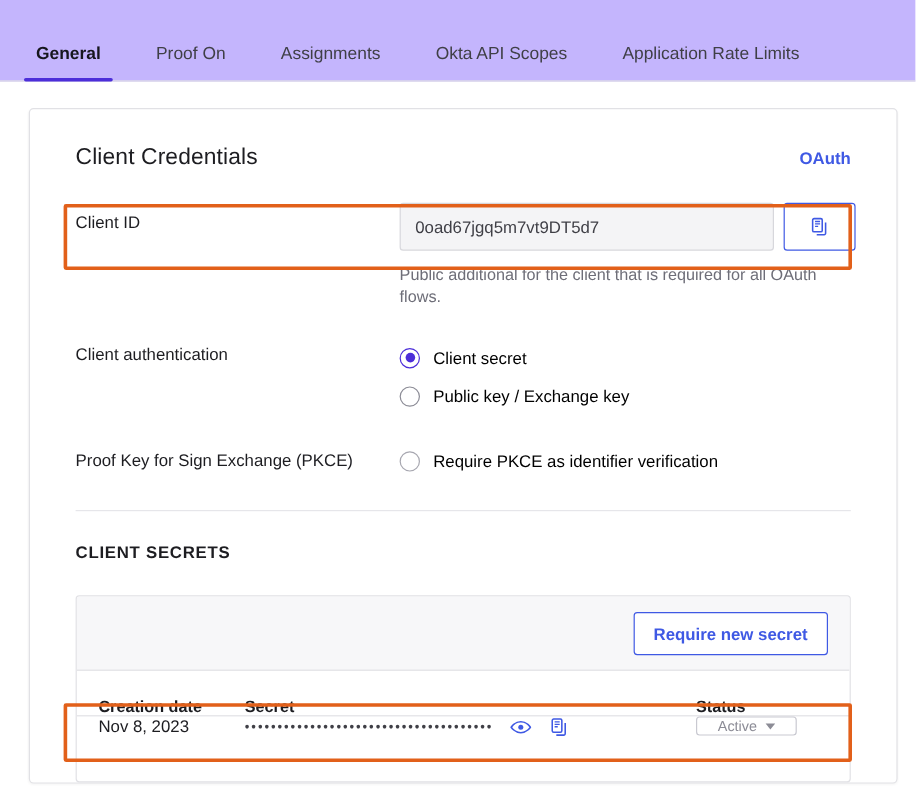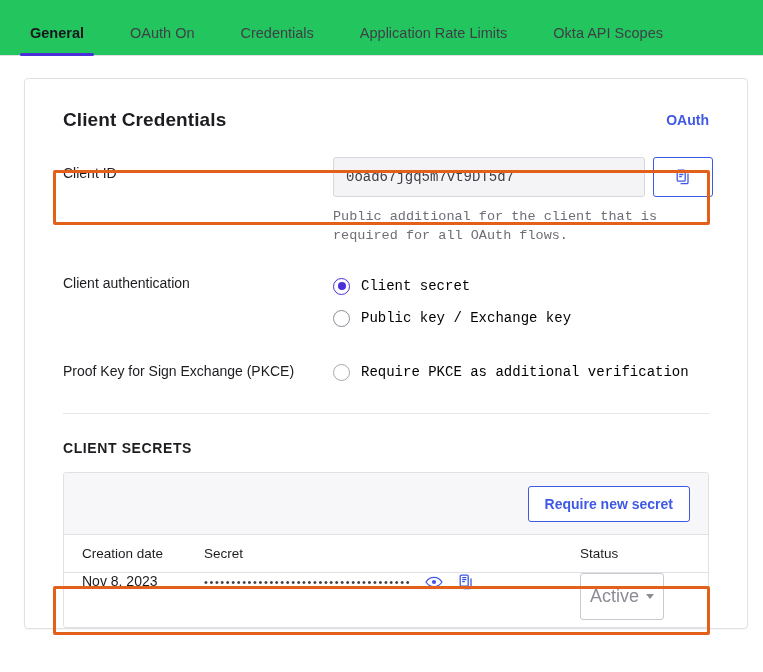--- a/index.html
+++ b/index.html
@@ -9,24 +9,24 @@
     background: #ffffff;
     font-family: "Liberation Sans", sans-serif;
     color: #1d1d21;
     overflow: hidden;
   }
 
   
   .tabbar {
     display: flex;
     align-items: flex-end;
-    height: 56px;
+    height: 68px;
     padding-left: 24px;
     border-bottom: 1px solid #e1e1e5;
-    background: #22c55e;
+    background: #c4b5fd;
   }
   .tab {
     position: relative;
     font-size: 14.5px;
     color: #3f3f46;
     padding: 0 6px 14px 6px;
     margin-right: 34px;
     cursor: pointer;
     white-space: nowrap;
   }
@@ -57,21 +57,21 @@
   }
 
   .card-head {
     display: flex;
     align-items: center;
     justify-content: space-between;
     margin-bottom: 26px;
   }
   .card-title {
     font-size: 19px;
-    font-weight: bold;
+    font-weight: normal;
     letter-spacing: .1px;
     color: #1d1d21;
   }
   .edit-link {
     font-size: 14px;
     font-weight: bold;
     color: #3f59e4;
     cursor: pointer;
   }
 
@@ -80,21 +80,21 @@
     display: flex;
     align-items: flex-start;
   }
   .row-label {
     width: 270px;
     font-size: 14px;
     color: #1d1d21;
     padding-top: 8px;
     flex: none;
   }
-  .row-field { flex: 1 1 auto; font-family: Liberation Mono, monospace; }
+  .row-field { flex: 1 1 auto; }
 
   .readonly-wrap {
     display: flex;
     align-items: stretch;
     width: 380px;
     height: 40px;
   }
   .readonly-input {
     flex: 1 1 auto;
     border: 1px solid #d7d7dc;
@@ -190,21 +190,21 @@
     border: none;
     border-top: 1px solid #e6e6ea;
     margin: 22px 0 0 0;
   }
 
   .section-title {
     font-size: 14px;
     font-weight: bold;
     letter-spacing: .6px;
     color: #1d1d21;
-    margin: 26px 0 16px 0;
+    margin: 26px 0 28px 0;
   }
 
   
   .table {
     border: 1px solid #e1e1e5;
     border-radius: 3px;
     overflow: hidden;
   }
   .table-toolbar {
     background: #f7f7f9;
@@ -221,26 +221,26 @@
     background: #fff;
     color: #3f59e4;
     font-size: 14px;
     font-weight: bold;
     padding: 9px 16px;
     cursor: pointer;
     font-family: "Liberation Sans", sans-serif;
   }
   .table-head {
     display: flex;
-    align-items: center;
+    align-items: flex-end;
     height: 38px;
     padding: 0 18px;
     border-bottom: 1px solid #e1e1e5;
     font-size: 13.5px;
-    font-weight: normal;
+    font-weight: bold;
     color: #1d1d21;
   }
   .col-date { width: 122px; flex: none; }
   .col-secret { flex: 1 1 auto; }
   .col-status { width: 110px; flex: none; }
 
   .table-row {
     display: flex;
     align-items: flex-start;
     height: 54px;
@@ -266,26 +266,26 @@
     min-width: 0;
   }
   .icon-btn {
     cursor: pointer;
     display: inline-flex;
     align-items: center;
     color: #3f59e4;
   }
   .status-select {
     width: 84px;
-    height: 47px;
+    height: 16px;
     border: 1px solid #c9c9d1;
     border-radius: 3px;
     background: #fff;
     color: #8c8c96;
-    font-size: 18px;
+    font-size: 12px;
     display: flex;
     align-items: center;
     justify-content: center;
     gap: 7px;
     cursor: pointer;
   }
   .caret {
     width: 0; height: 0;
     border-left: 4px solid transparent;
     border-right: 4px solid transparent;
@@ -293,24 +293,24 @@
   }
   .wrap { position: relative; }
 </style>
 </head>
 <body>
 
 <div class="wrap">
 
   <div class="tabbar">
     <div class="tab active">General</div>
-    <div class="tab">OAuth On</div>
-    <div class="tab">Credentials</div>
+    <div class="tab">Proof On</div>
+    <div class="tab">Assignments</div>
+    <div class="tab">Okta API Scopes</div>
     <div class="tab">Application Rate Limits</div>
-    <div class="tab">Okta API Scopes</div>
   </div>
 
   <div class="page">
     <div class="card">
 
       <div class="card-head">
         <div class="card-title">Client Credentials</div>
         <div class="edit-link">OAuth</div>
       </div>
 
@@ -343,21 +343,21 @@
             <span class="radio-label">Public key / Exchange key</span>
           </div>
         </div>
       </div>
 
       <div class="row" style="margin-top:22px">
         <div class="row-label" style="padding-top:4px">Proof Key for Sign Exchange (PKCE)</div>
         <div class="row-field">
           <div class="radio-line">
             <span class="checkbox"></span>
-            <span class="radio-label">Require PKCE as additional verification</span>
+            <span class="radio-label">Require PKCE as identifier verification</span>
           </div>
         </div>
       </div>
 
       <hr class="divider">
 
       <div class="section-title">CLIENT SECRETS</div>
 
       <div class="table">
         <div class="table-toolbar">

